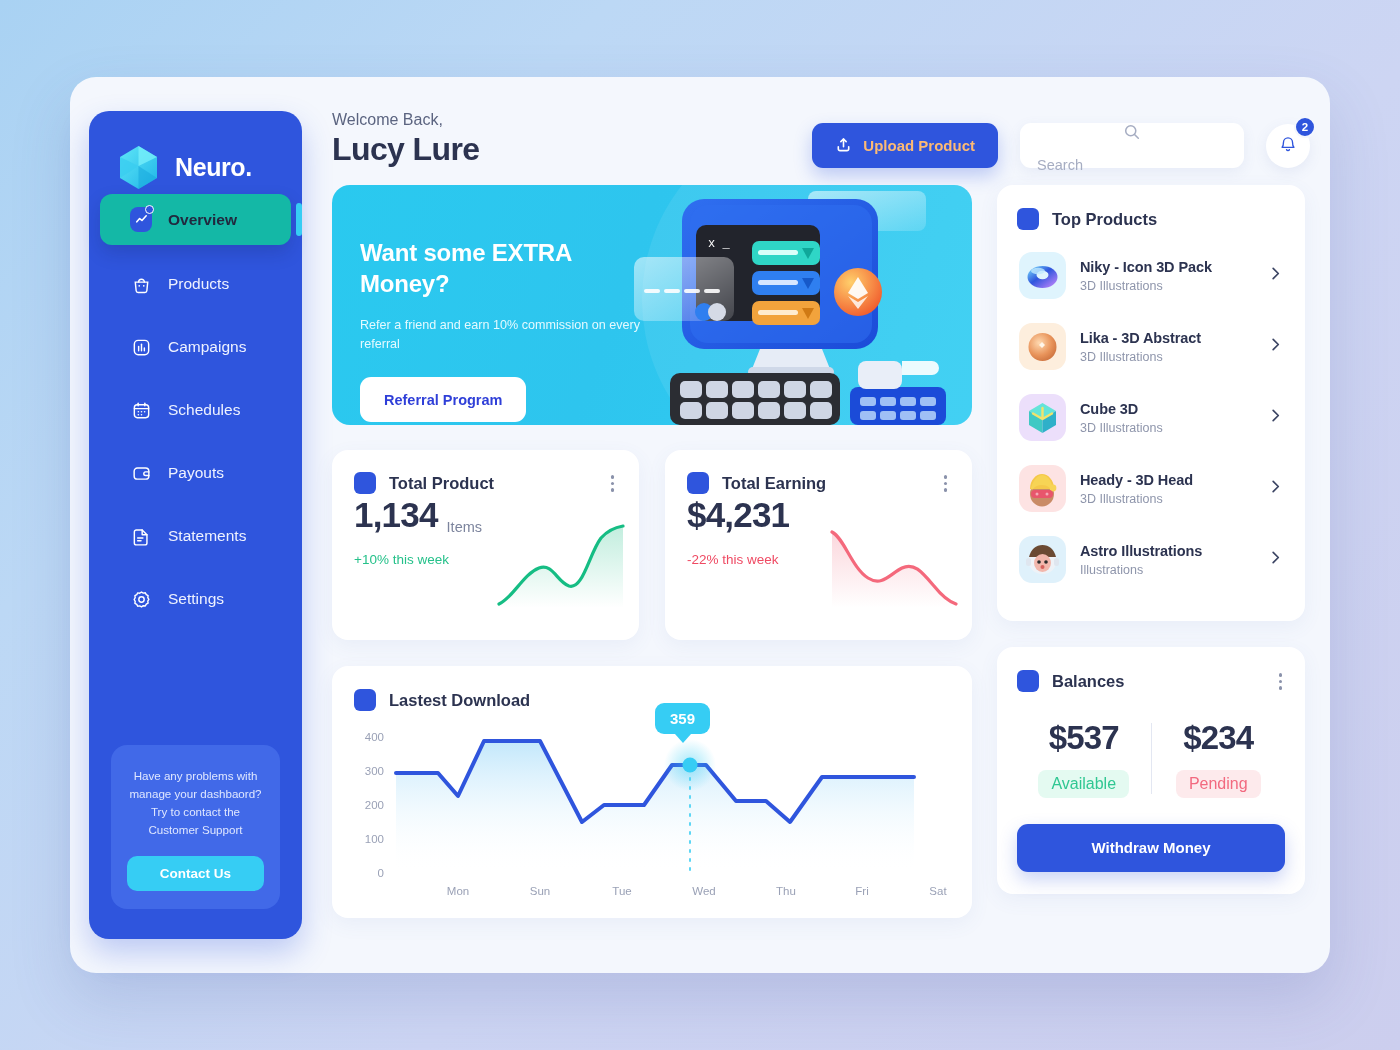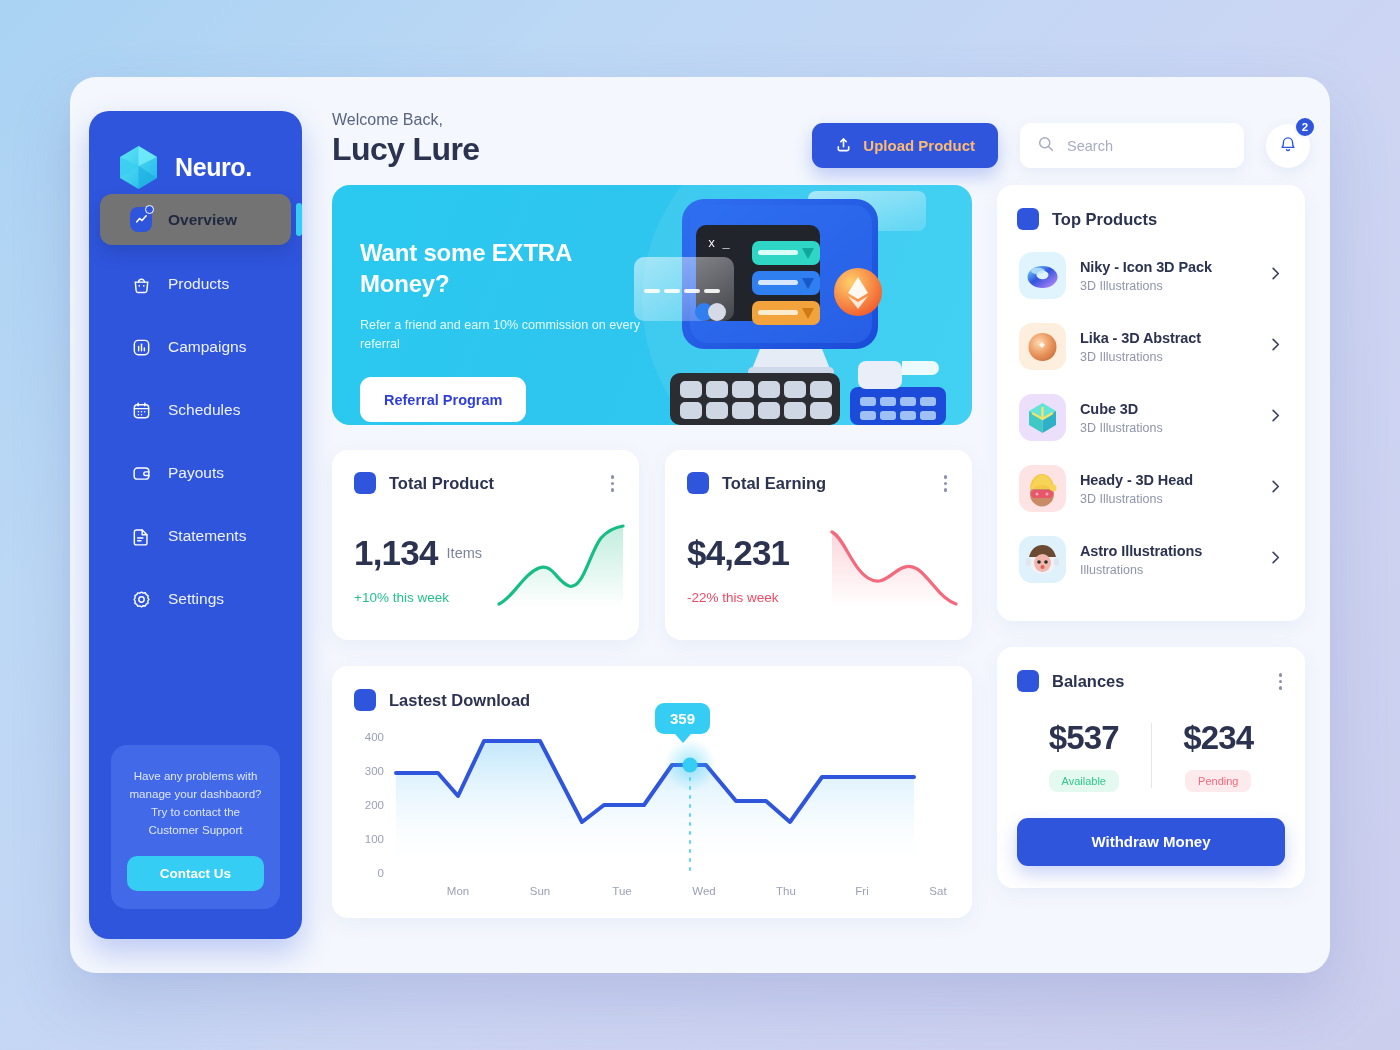--- a/index.html
+++ b/index.html
@@ -31,21 +31,21 @@
   .admin-label{ color:#b9c8f5; font-size:11.5px; padding:34px 0 8px 39px; letter-spacing:.1px;}
 
   .nav{ padding:0 11px; }
   .nav-item{
     display:flex; align-items:center; gap:16px; height:48px;
     padding-left:30px; margin-bottom:15px; border-radius:12px;
     color:#eef2ff; font-size:15.5px; position:relative; cursor:pointer;
   }
   .nav-item .nav-ico{ width:22px; height:22px; flex:0 0 22px; display:flex; align-items:center; justify-content:center;}
   .nav-item.active{
-    background:#737373; color:#21293f; font-weight:bold; height:51px;
+    background:#14b8a6; color:#21293f; font-weight:bold; height:51px;
     box-shadow:0 8px 18px rgba(16,28,70,.18);
   }
   .nav-item.active::after{
     content:""; position:absolute; right:-11px; top:9px; width:6px; height:33px;
     background:#36cdf4; border-radius:4px;
   }
   .ico-sq{
     width:25px; height:25px; border-radius:8px; background:#2f55dd;
     display:flex; align-items:center; justify-content:center; position:relative;
   }
@@ -75,20 +75,21 @@
   .upload-btn{
     display:flex; align-items:center; gap:11px; height:45px; padding:0 23px;
     background:#2f55dd; border:none; border-radius:11px; color:#fdba74;
     font-size:15px; font-weight:bold; cursor:pointer; font-family:"Liberation Sans", sans-serif;
     box-shadow:0 8px 18px rgba(47,85,221,.28);
   }
   .search-box{
     display:flex; align-items:center; gap:12px; width:224px; height:45px;
     background:#fff; border-radius:11px; padding:0 17px;
     box-shadow:0 4px 14px rgba(90,110,180,.09);
+    flex-direction:column;
   }
   .search-input{
     border:none; outline:none; font-size:14.5px; color:#3b4463; width:100%;
     font-family:"Liberation Sans", sans-serif; background:transparent;
   }
   .search-input::placeholder{ color:#a6adc2; }
   .bell-wrap{ position:relative; }
   .bell{
     width:44px; height:44px; border-radius:50%; background:#fff;
     display:flex; align-items:center; justify-content:center; cursor:pointer;
@@ -130,21 +131,21 @@
   .card{
     background:#fff; border-radius:16px;
     box-shadow:0 6px 20px rgba(90,110,180,.07);
   }
   .stat-card{ flex:1; height:190px; padding:22px 22px 0; position:relative; overflow:hidden;}
   .card-head{ display:flex; align-items:center; gap:13px; }
   .card-chip{ width:22px; height:22px; border-radius:6px; background:#2f55dd; }
   .card-title{ font-size:16.5px; font-weight:bold; color:#2c3350; }
   .dots{ margin-left:auto; display:flex; flex-direction:column; gap:3px; cursor:pointer; padding:3px;}
   .dots span{ width:3.5px; height:3.5px; border-radius:50%; background:#8a92ab; display:block;}
-  .stat-val{ margin-top:38px; display:flex; align-items:center; gap:9px; }
+  .stat-val{ display:flex; align-items:flex-end; gap:9px; }
   .stat-num{ font-size:35px; font-weight:bold; color:#2c3350; letter-spacing:-.8px;}
   .stat-unit{ font-size:14.5px; color:#7b melhor; }
   .stat-unit{ font-size:14.5px; color:#7c849d; }
   .stat-delta{ margin-top:17px; font-size:13.5px; }
   .up{ color:#25c18a; } .down{ color:#ef4a63; }
   .spark{ position:absolute; right:14px; bottom:26px; }
 
   
   .products-card{ padding:23px 20px 26px; }
   .plist{ margin-top:10px; }
@@ -159,21 +160,21 @@
   .chart-card{ margin-top:26px; height:252px; padding:23px 22px 0; }
   .chart-area{ position:relative; height:178px; margin-top:8px; }
 
   
   .bal-card{ margin-top:26px; padding:23px 20px 22px; }
   .bal-row{ display:flex; margin-top:26px; align-items:flex-start; }
   .bal-col{ flex:1; text-align:center; }
   .bal-div{ width:1px; background:#e3e7f2; align-self:stretch; margin:4px 0; }
   .bal-num{ font-size:33px; font-weight:bold; color:#2c3350; letter-spacing:-.8px;}
   .badge{
-    display:inline-block; margin-top:13px; padding:5px 13px; border-radius:8px; font-size:11px;
+    display:inline-block; margin-top:13px; padding:5px 13px; border-radius:8px; font-size:16px;
   }
   .badge-av{ background:#e4faf1; color:#2fc792; }
   .badge-pd{ background:#fdeaec; color:#f2697f; }
   .withdraw{
     margin-top:26px; width:100%; height:48px; background:#2f55dd; border:none;
     border-radius:11px; color:#fff; font-size:15px; font-weight:bold; cursor:pointer;
     font-family:"Liberation Sans", sans-serif; box-shadow:0 8px 18px rgba(47,85,221,.25);
   }
 </style>
 </head>

